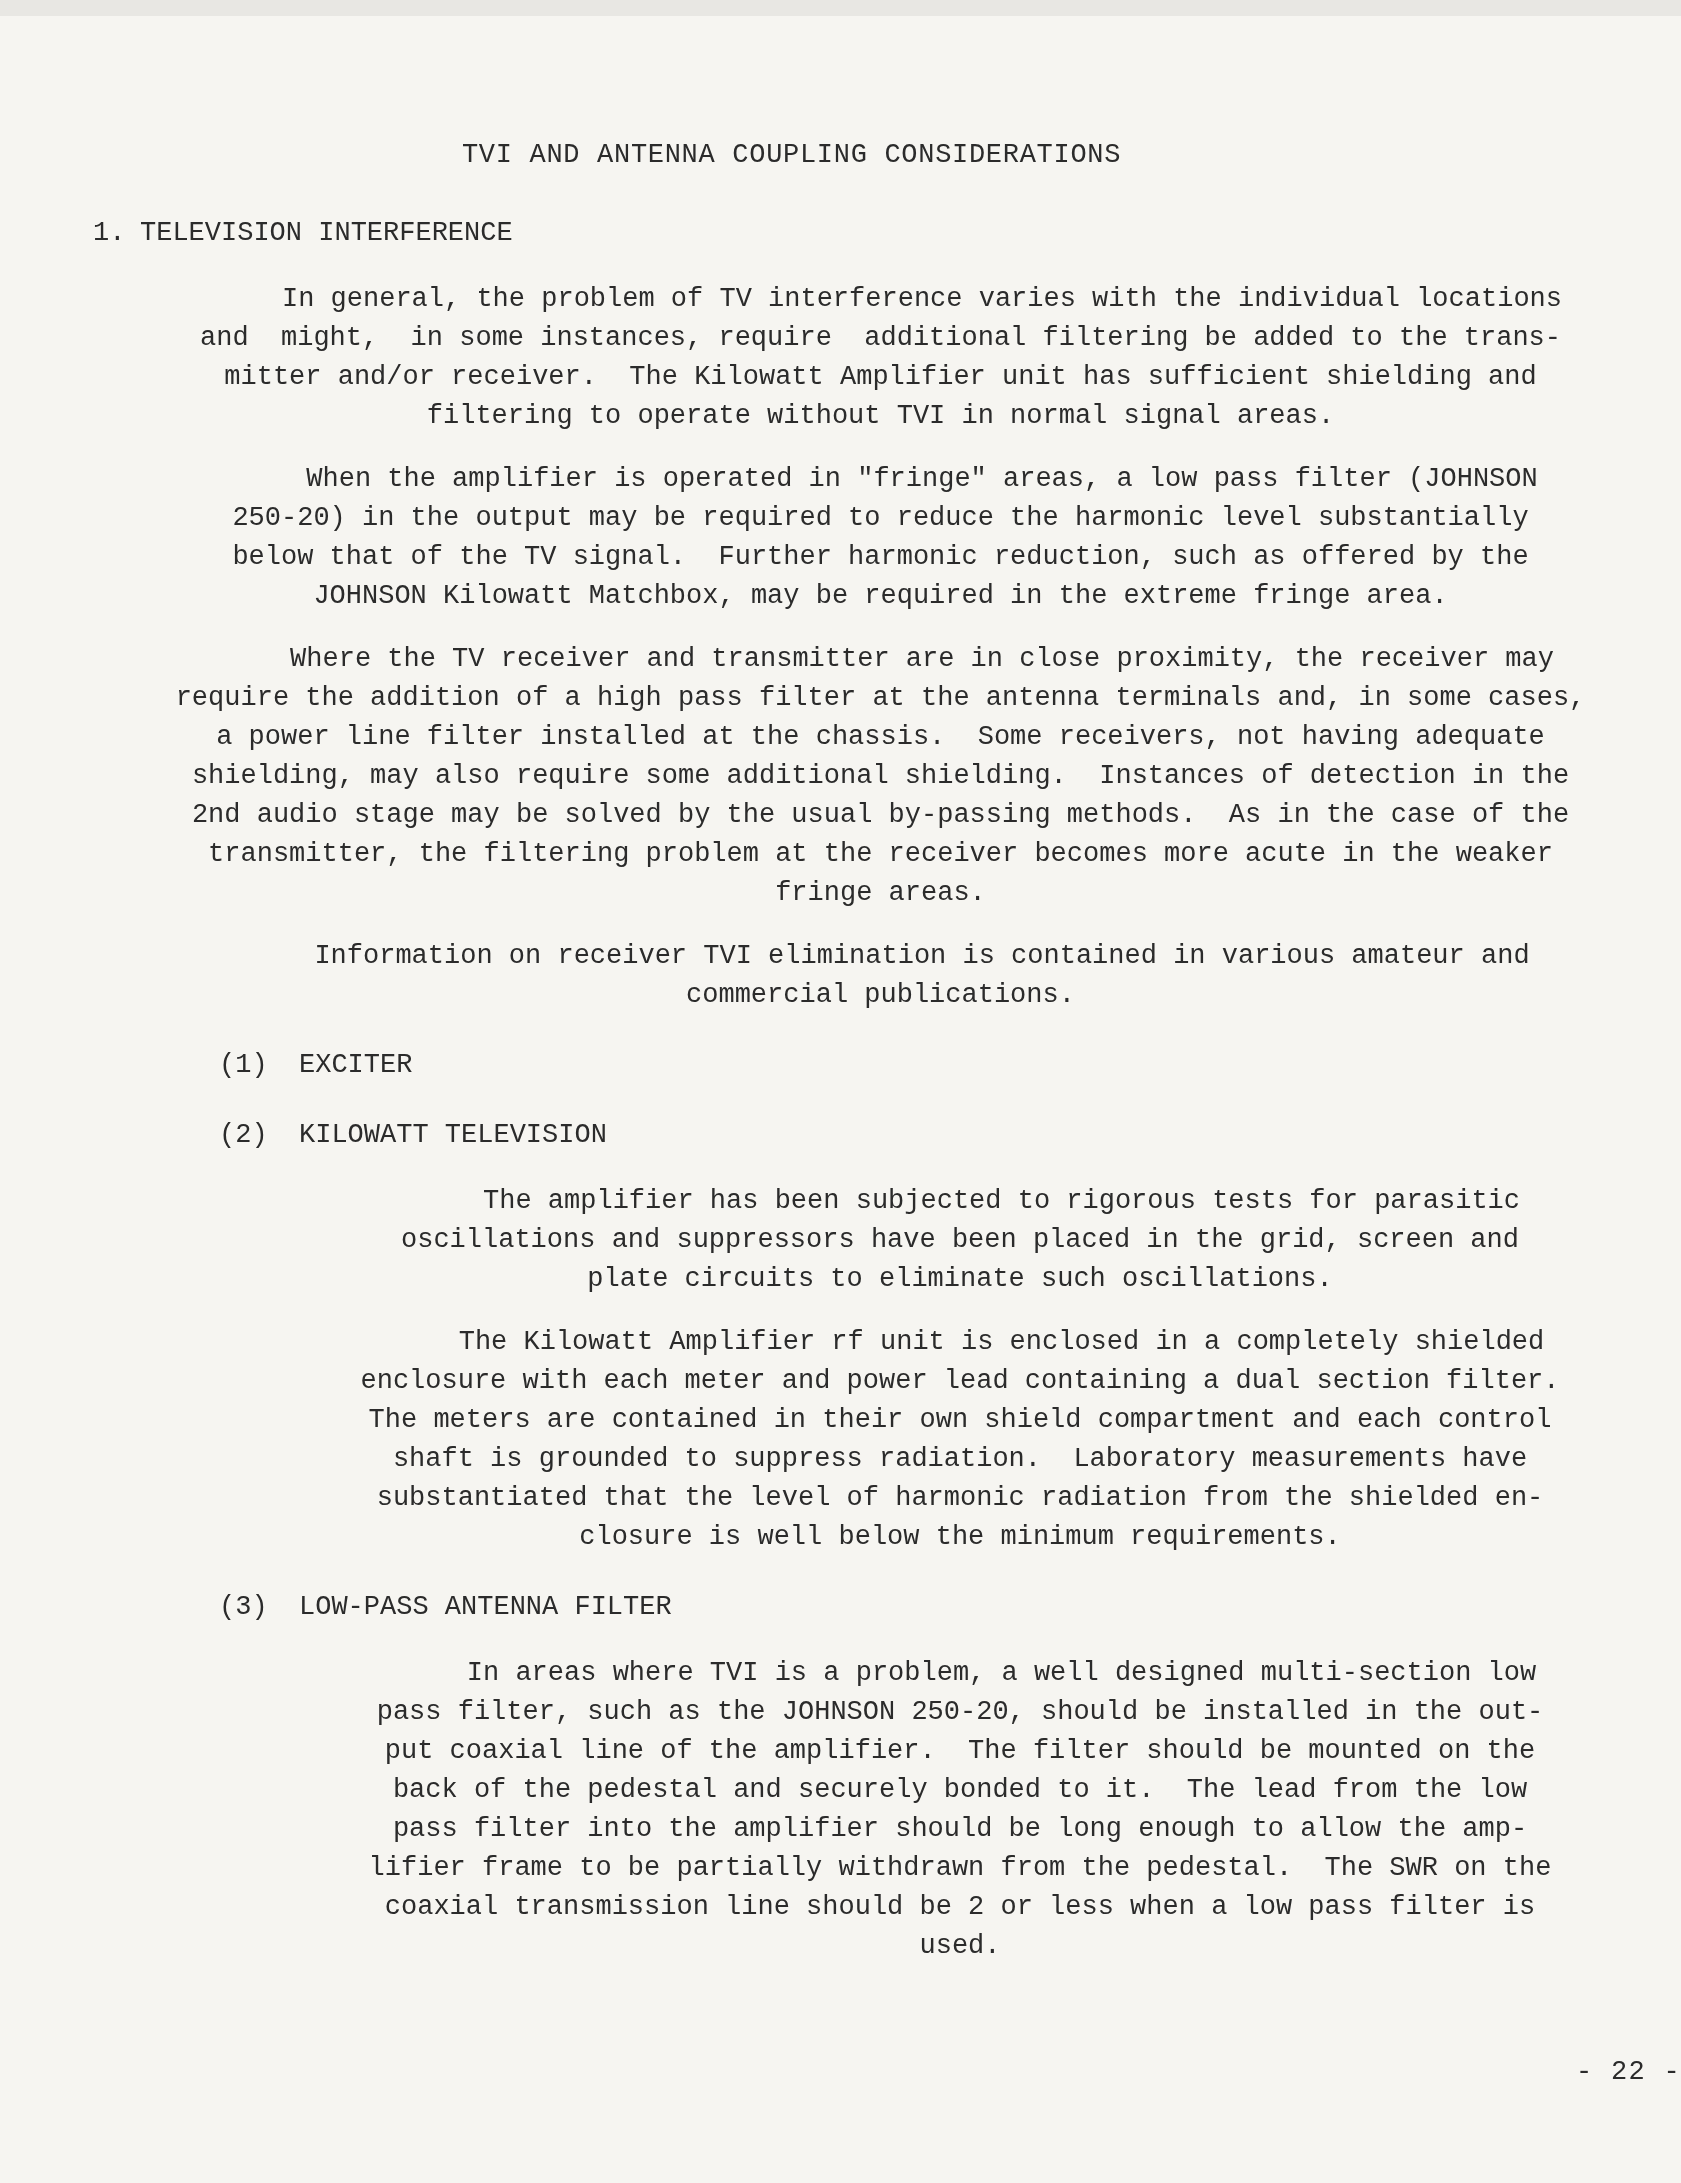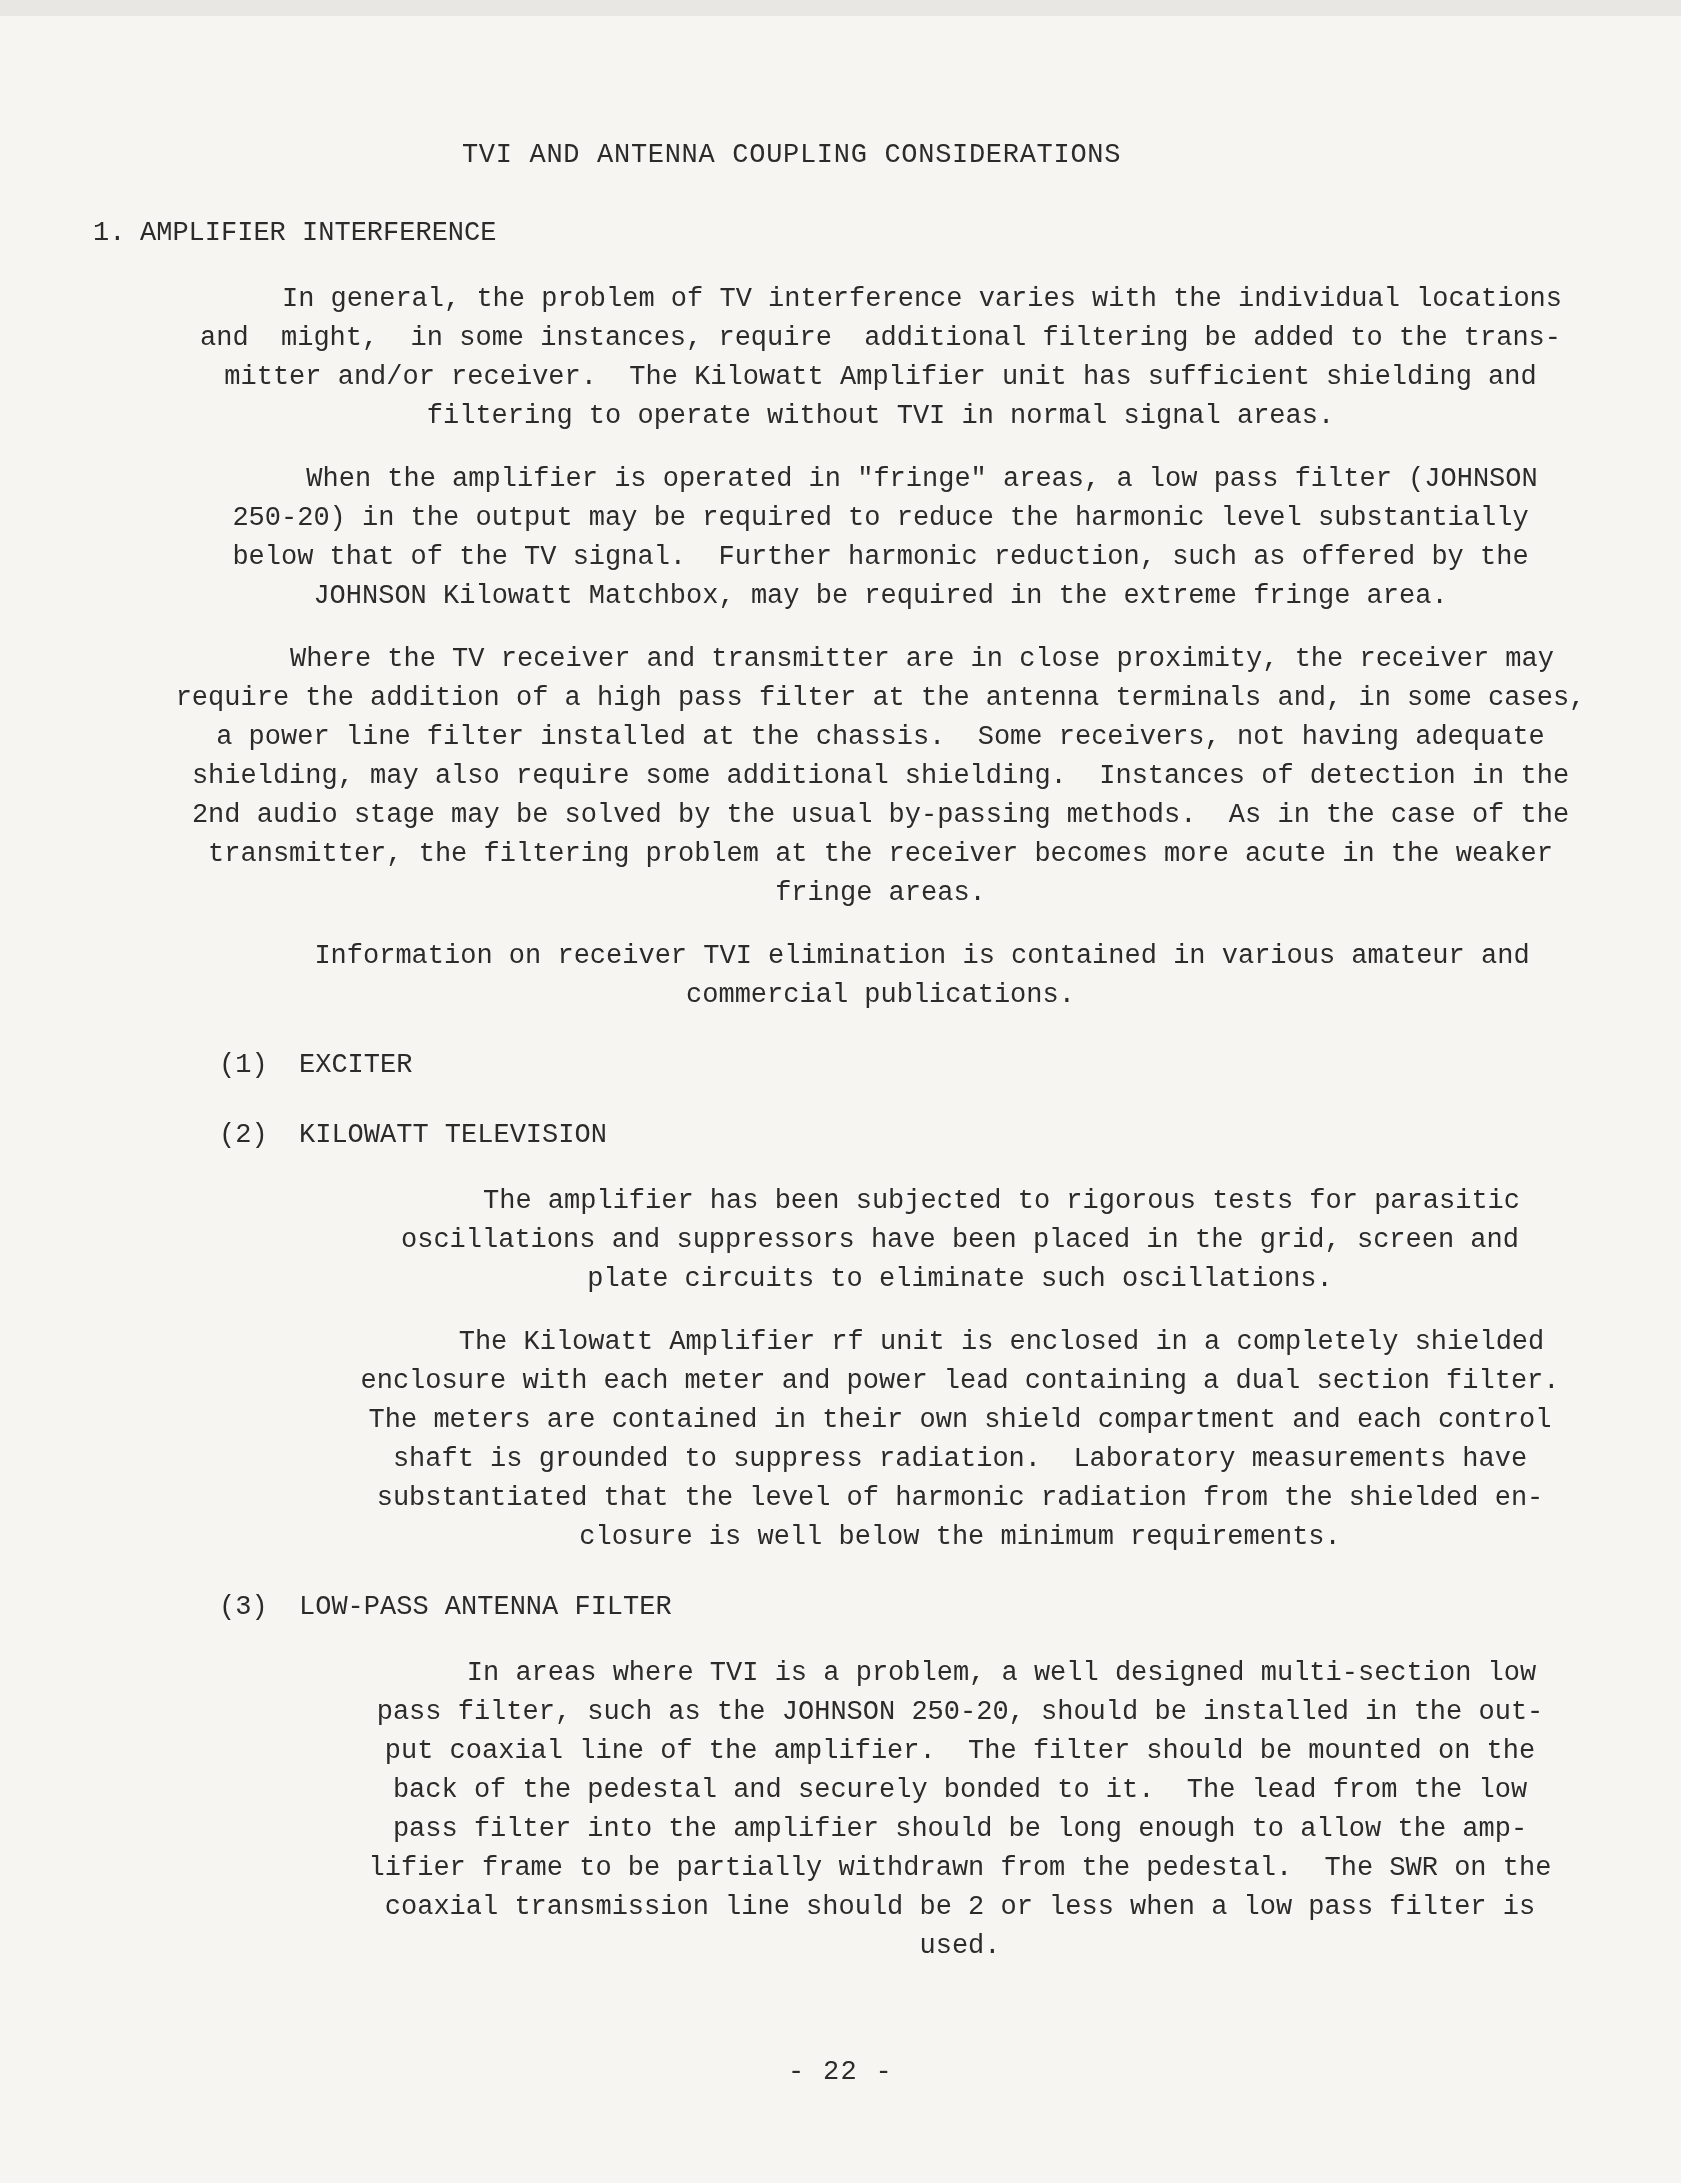--- a/index.html
+++ b/index.html
@@ -61,34 +61,34 @@
   }
   .subsection p.para {
     margin-left: 80px;
     margin-bottom: 24px;
   }
   .page-number {
     position: absolute;
     top: 2037px;
     left: 0;
     width: 100%;
-    text-align: center;
+    text-align: right;
     letter-spacing: 1.3px;
   }
 </style>
 </head>
 <body>
 
 <div class="page">
 
   <h1 class="doc-title">TVI AND ANTENNA COUPLING CONSIDERATIONS</h1>
 
   <div class="section-heading">
     <span class="sec-num">1.</span>
-    <span>AMPLIFIER INTERFERENCE</span>
+    <span>TELEVISION INTERFERENCE</span>
   </div>
 
   <div class="body-block">
     <p class="para">In general, the problem of TV interference varies with the individual locations
 and  might,  in some instances, require  additional filtering be added to the trans-
 mitter and/or receiver.  The Kilowatt Amplifier unit has sufficient shielding and
 filtering to operate without TVI in normal signal areas.</p>
     <p class="para">When the amplifier is operated in "fringe" areas, a low pass filter (JOHNSON
 250-20) in the output may be required to reduce the harmonic level substantially
 below that of the TV signal.  Further harmonic reduction, such as offered by the

